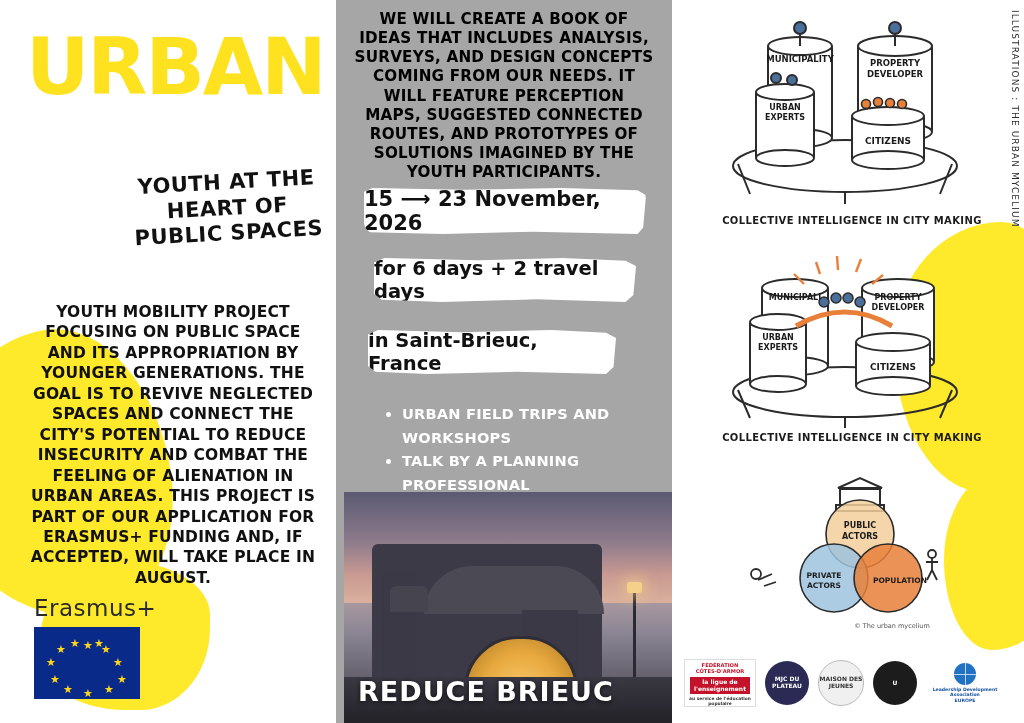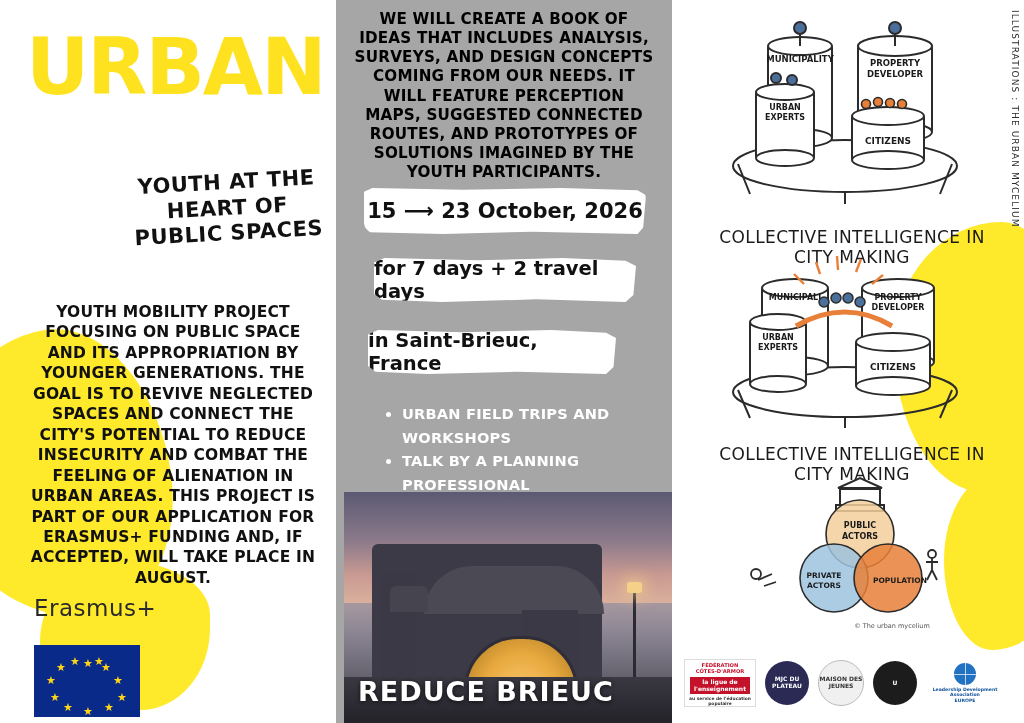--- a/index.html
+++ b/index.html
@@ -83,21 +83,21 @@
   .erasmus-wrap {
     position: absolute;
     left: 34px; top: 595px;
   }
   .erasmus-label {
     font-family: "DejaVu Sans", sans-serif;
     font-weight: 400;
     font-size: 23px;
     color: #2a2a2a;
     letter-spacing: 0.5px;
-    margin-bottom: 24px;
+    margin-bottom: 6px;
   }
   .eu-flag {
     width: 106px; height: 72px;
     background: #0a2a8a;
     position: relative;
   }
   .eu-star {
     position: absolute;
     color: #ffd617;
     font-size: 11px;
@@ -269,26 +269,25 @@
     color: #2b2b2b;
     text-transform: uppercase;
   }
 
   .caption {
     position: absolute;
     width: 300px;
     left: 30px;
     text-align: center;
     font-family: "DejaVu Sans", sans-serif;
-    font-weight: 400;
-    font-size: 17px;
+    font-weight: 700;
+    font-size: 10px;
     letter-spacing: 0.4px;
     color: #1b1b1b;
     text-transform: uppercase;
-    margin-top: 12px;
   }
   .caption-1 { top: 215px; }
   .caption-2 { top: 432px; }
 
   .illus { position: absolute; }
   .illus-1 { left: 48px; top: 4px; }
   .illus-2 { left: 48px; top: 240px; }
   .illus-3 { left: 70px; top: 470px; }
 
   
@@ -376,22 +375,22 @@
       <span class="eu-star" style="left:22px; top:17px;">★</span>
       <span class="eu-star" style="left:36px; top:11px;">★</span>
       <span class="eu-star" style="left:60px; top:11px;">★</span>
     </div>
   </div>
 </div>
 
 <div class="mid-panel">
   <div class="mid-intro">WE WILL CREATE A BOOK OF IDEAS THAT INCLUDES ANALYSIS, SURVEYS, AND DESIGN CONCEPTS COMING FROM OUR NEEDS. IT WILL FEATURE PERCEPTION MAPS, SUGGESTED CONNECTED ROUTES, AND PROTOTYPES OF SOLUTIONS IMAGINED BY THE YOUTH PARTICIPANTS.</div>
 
-  <div class="hl hl-1">15 ⟶ 23 October, 2026</div>
-  <div class="hl hl-2">for 7 days + 2 travel days</div>
+  <div class="hl hl-1">15 ⟶ 23 November, 2026</div>
+  <div class="hl hl-2">for 6 days + 2 travel days</div>
   <div class="hl hl-3">in Saint-Brieuc, France</div>
 
   <div class="bullets">
     <ul>
       <li>URBAN FIELD TRIPS AND  WORKSHOPS</li>
       <li>TALK BY A PLANNING PROFESSIONAL</li>
       <li>VISIT TO A LOCAL SITE OF INTEREST</li>
       <li>WORLD CAFÉ ABOUT THE THEME</li>
     </ul>
   </div>

